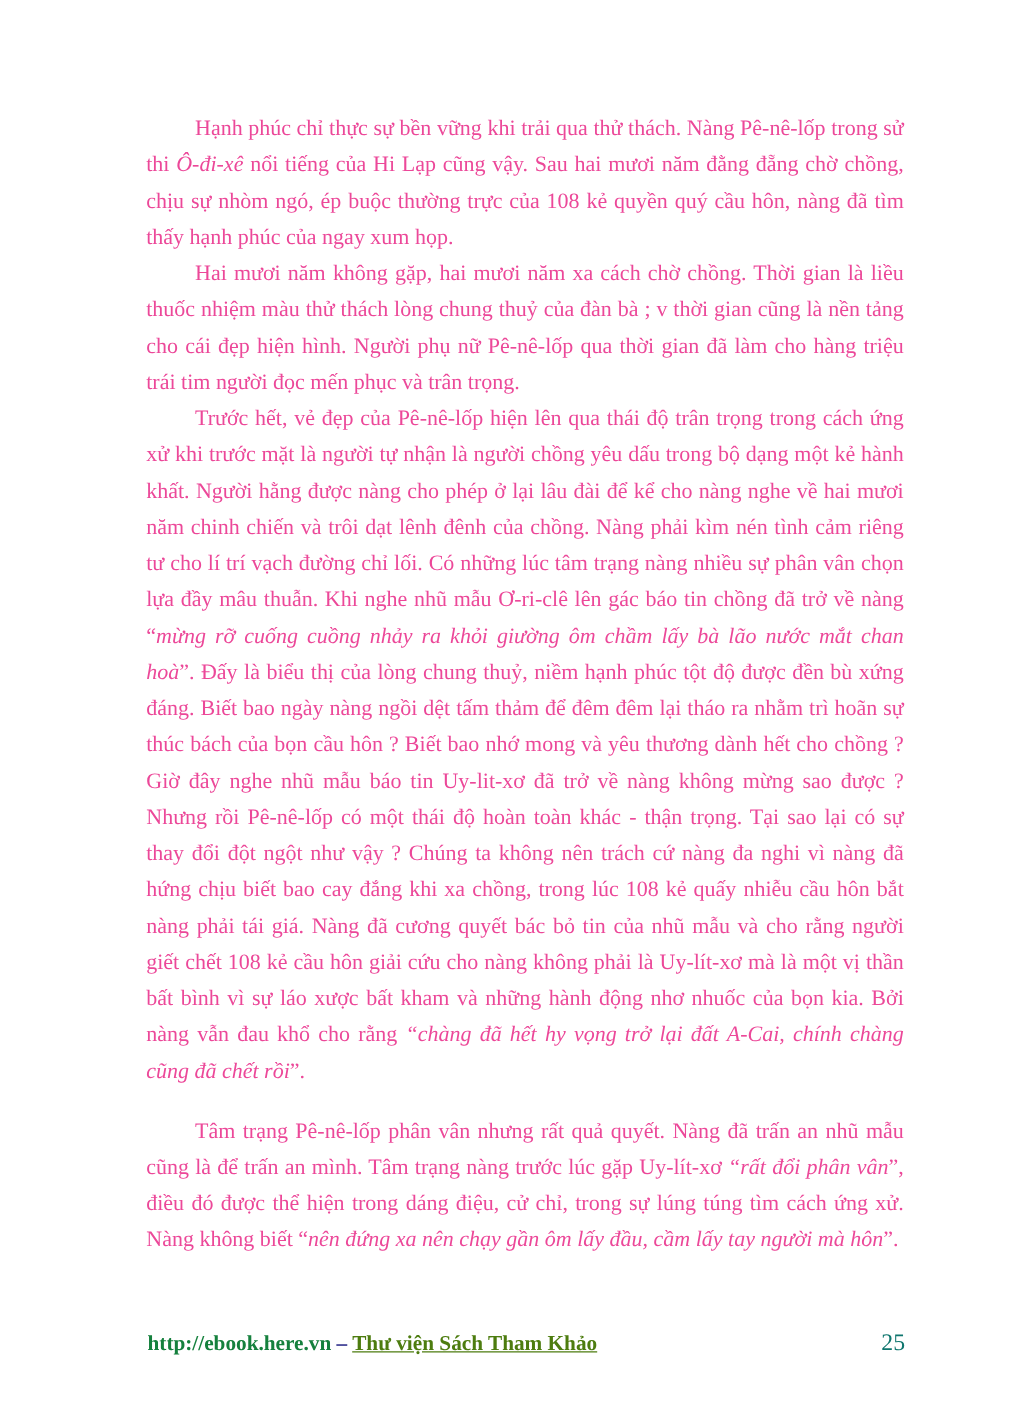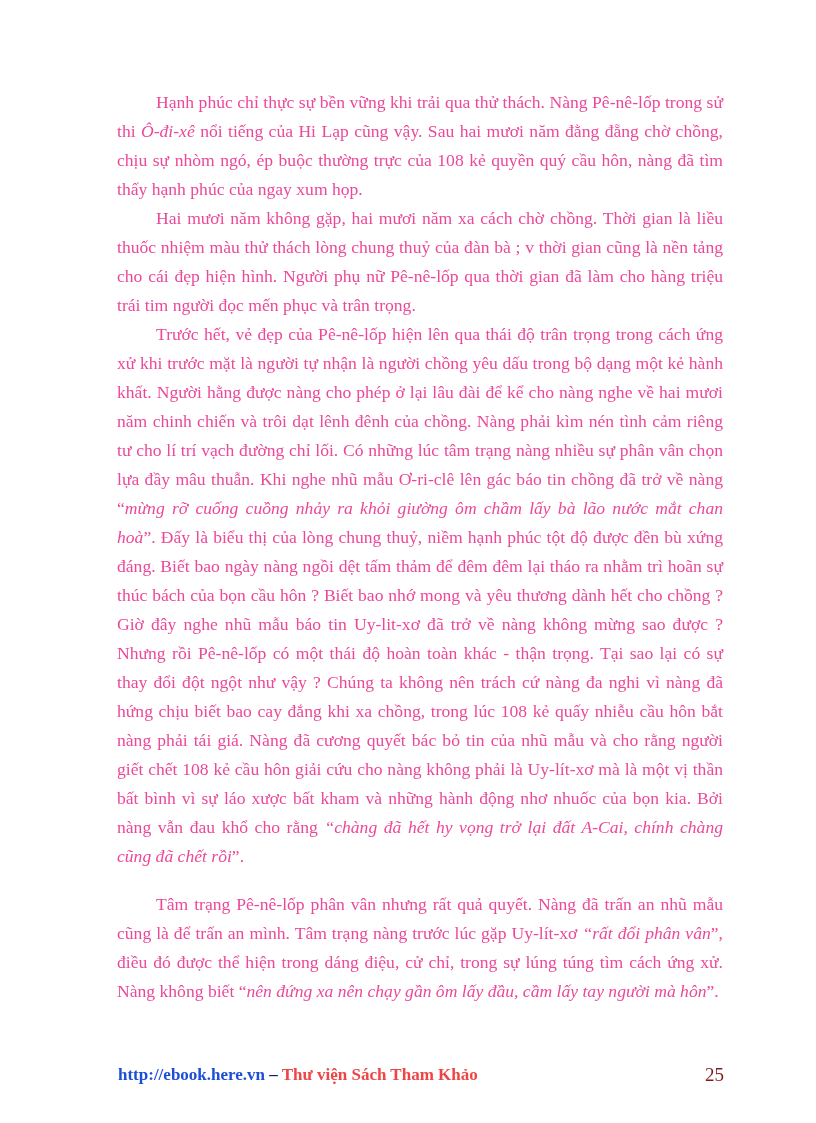--- a/index.html
+++ b/index.html
@@ -20,24 +20,24 @@
     .page i { font-style: italic; }
     .footer {
       position: absolute;
       left: 118px;
       top: 1064px;
       width: 606px;
       font-family: "Liberation Serif", "DejaVu Serif", serif;
       font-size: 17px;
       line-height: 22px;
     }
-    .footer .url { color: #1d4ed8; font-weight: bold; }
+    .footer .url { color: #15803d; font-weight: bold; }
     .footer .dash { color: #1a1a80; font-weight: bold; }
-    .footer .lib { color: #ef4444; font-weight: bold; }
-    .footer .pnum { position: absolute; right: 0; top: 0; color: #7f1d1d; font-size: 19px; }
+    .footer .lib { color: #4d7c0f; font-weight: bold; text-decoration: underline; }
+    .footer .pnum { position: absolute; right: 0; top: 0; color: #0f766e; font-size: 19px; }
   </style>
 </head>
 <body>
 
 <div class="page">
   <p>
     <span>Hạnh phúc chỉ thực sự bền vững khi trải qua thử thách. Nàng Pê-nê-lốp trong sử thi </span><i>Ô-đi-xê</i><span> nổi tiếng của Hi Lạp cũng vậy. Sau hai mươi năm đằng đẵng chờ chồng, chịu sự nhòm ngó, ép buộc thường trực của 108 kẻ quyền quý cầu hôn, nàng đã tìm thấy hạnh phúc của ngay xum họp.</span>
   </p>
   <p>
     <span>Hai mươi năm không gặp, hai mươi năm xa cách chờ chồng. Thời gian là liều thuốc nhiệm màu thử thách lòng chung thuỷ của đàn bà ; v thời gian cũng là nền tảng cho cái đẹp hiện hình. Người phụ nữ Pê-nê-lốp qua thời gian đã làm cho hàng triệu trái tim người đọc mến phục và trân trọng.</span>

